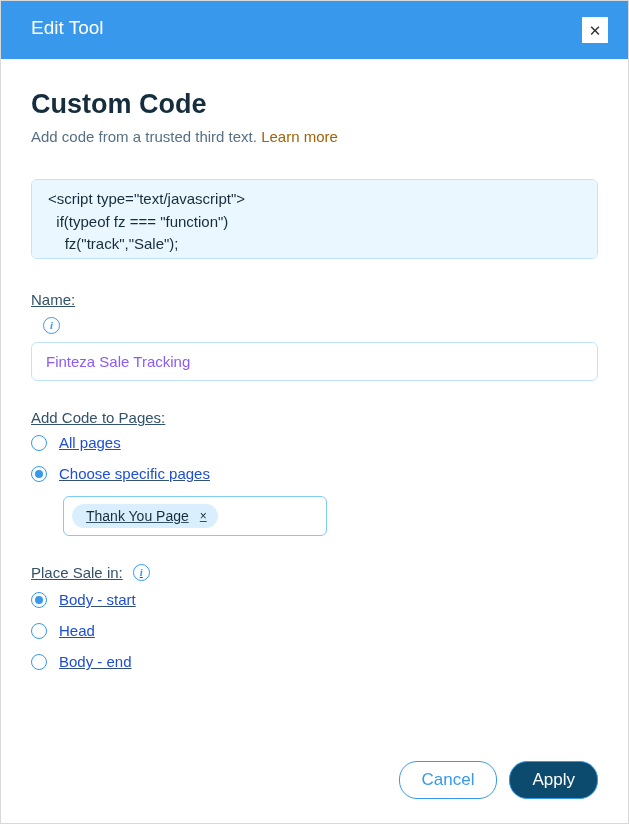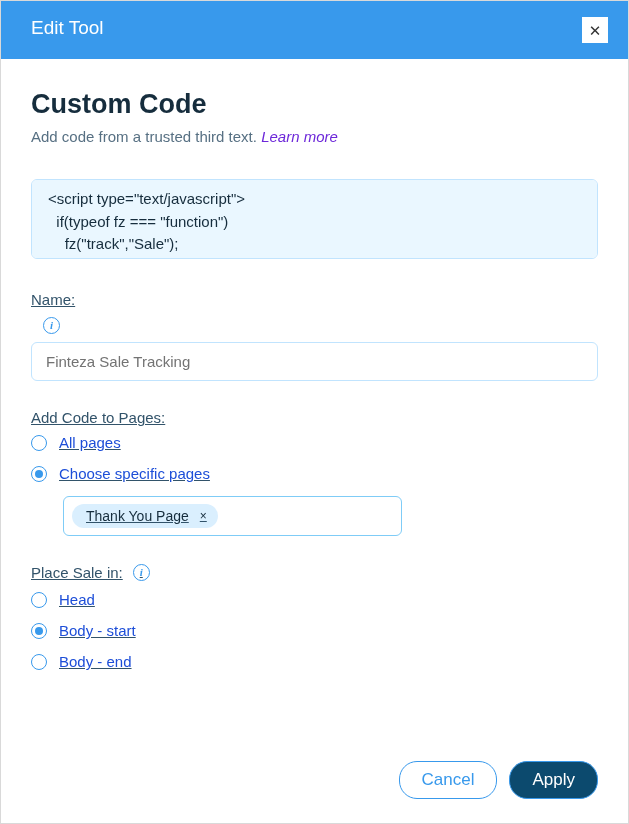--- a/index.html
+++ b/index.html
@@ -48,24 +48,23 @@
     font-weight: 600;
     color: #162d3d;
     margin: 6px 0 8px 0;
   }
   .page-sub {
     font-size: 15px;
     color: #577083;
     margin-bottom: 34px;
   }
   .page-sub a {
-    color: #6d28d9;
+    color: #a16207;
     text-decoration: none;
     cursor: pointer;
-    font-style: italic;
   }
   .field-label {
     font-size: 15px;
     color: #32536a;
     margin-bottom: 8px;
   }
   .code-area {
     width: 100%;
     height: 80px;
     border: 1px solid #c1e4fe;
@@ -96,21 +95,21 @@
     line-height: 1;
     vertical-align: middle;
   }
   .info-below { margin: 4px 0 8px 12px; }
   .name-input {
     width: 100%;
     border: 1px solid #c1e4fe;
     border-radius: 6px;
     padding: 10px 14px;
     font-size: 15px;
-    color: #737373;
+    color: #8b5cf6;
     background: #fff;
   }
   .radio-group { margin-top: 8px; }
   .radio-row {
     display: flex;
     align-items: center;
     gap: 12px;
     margin-bottom: 14px;
     color: #1d4ed8;
     font-size: 15px;
@@ -131,21 +130,21 @@
     height: 8px;
     background: #3899ec;
     border-radius: 50%;
     top: 50%;
     left: 50%;
     transform: translate(-50%, -50%);
   }
   .tag-input {
     margin-left: 32px;
     margin-top: 4px;
-    width: 339px;
+    width: 264px;
     border: 1px solid #7fccf7;
     border-radius: 6px;
     padding: 5px 8px;
     display: flex;
     align-items: center;
     gap: 6px;
     min-height: 40px;
   }
   .tag {
     background: #daeffe;
@@ -236,26 +235,26 @@
     </div>
   </div>
 
   <div class="section-gap">
     <div class="inline-label">
       <span class="field-label" style="margin-bottom:0">Place Sale in:</span>
       <span class="info-icon">i</span>
     </div>
     <div class="radio-group">
       <div class="radio-row">
+        <span class="radio checked"></span>
+        <span>Body - start</span>
+      </div>
+      <div class="radio-row">
         <span class="radio"></span>
         <span>Head</span>
-      </div>
-      <div class="radio-row">
-        <span class="radio checked"></span>
-        <span>Body - start</span>
       </div>
       <div class="radio-row">
         <span class="radio"></span>
         <span>Body - end</span>
       </div>
     </div>
   </div>
 </div>
 
 <div class="modal-footer">

